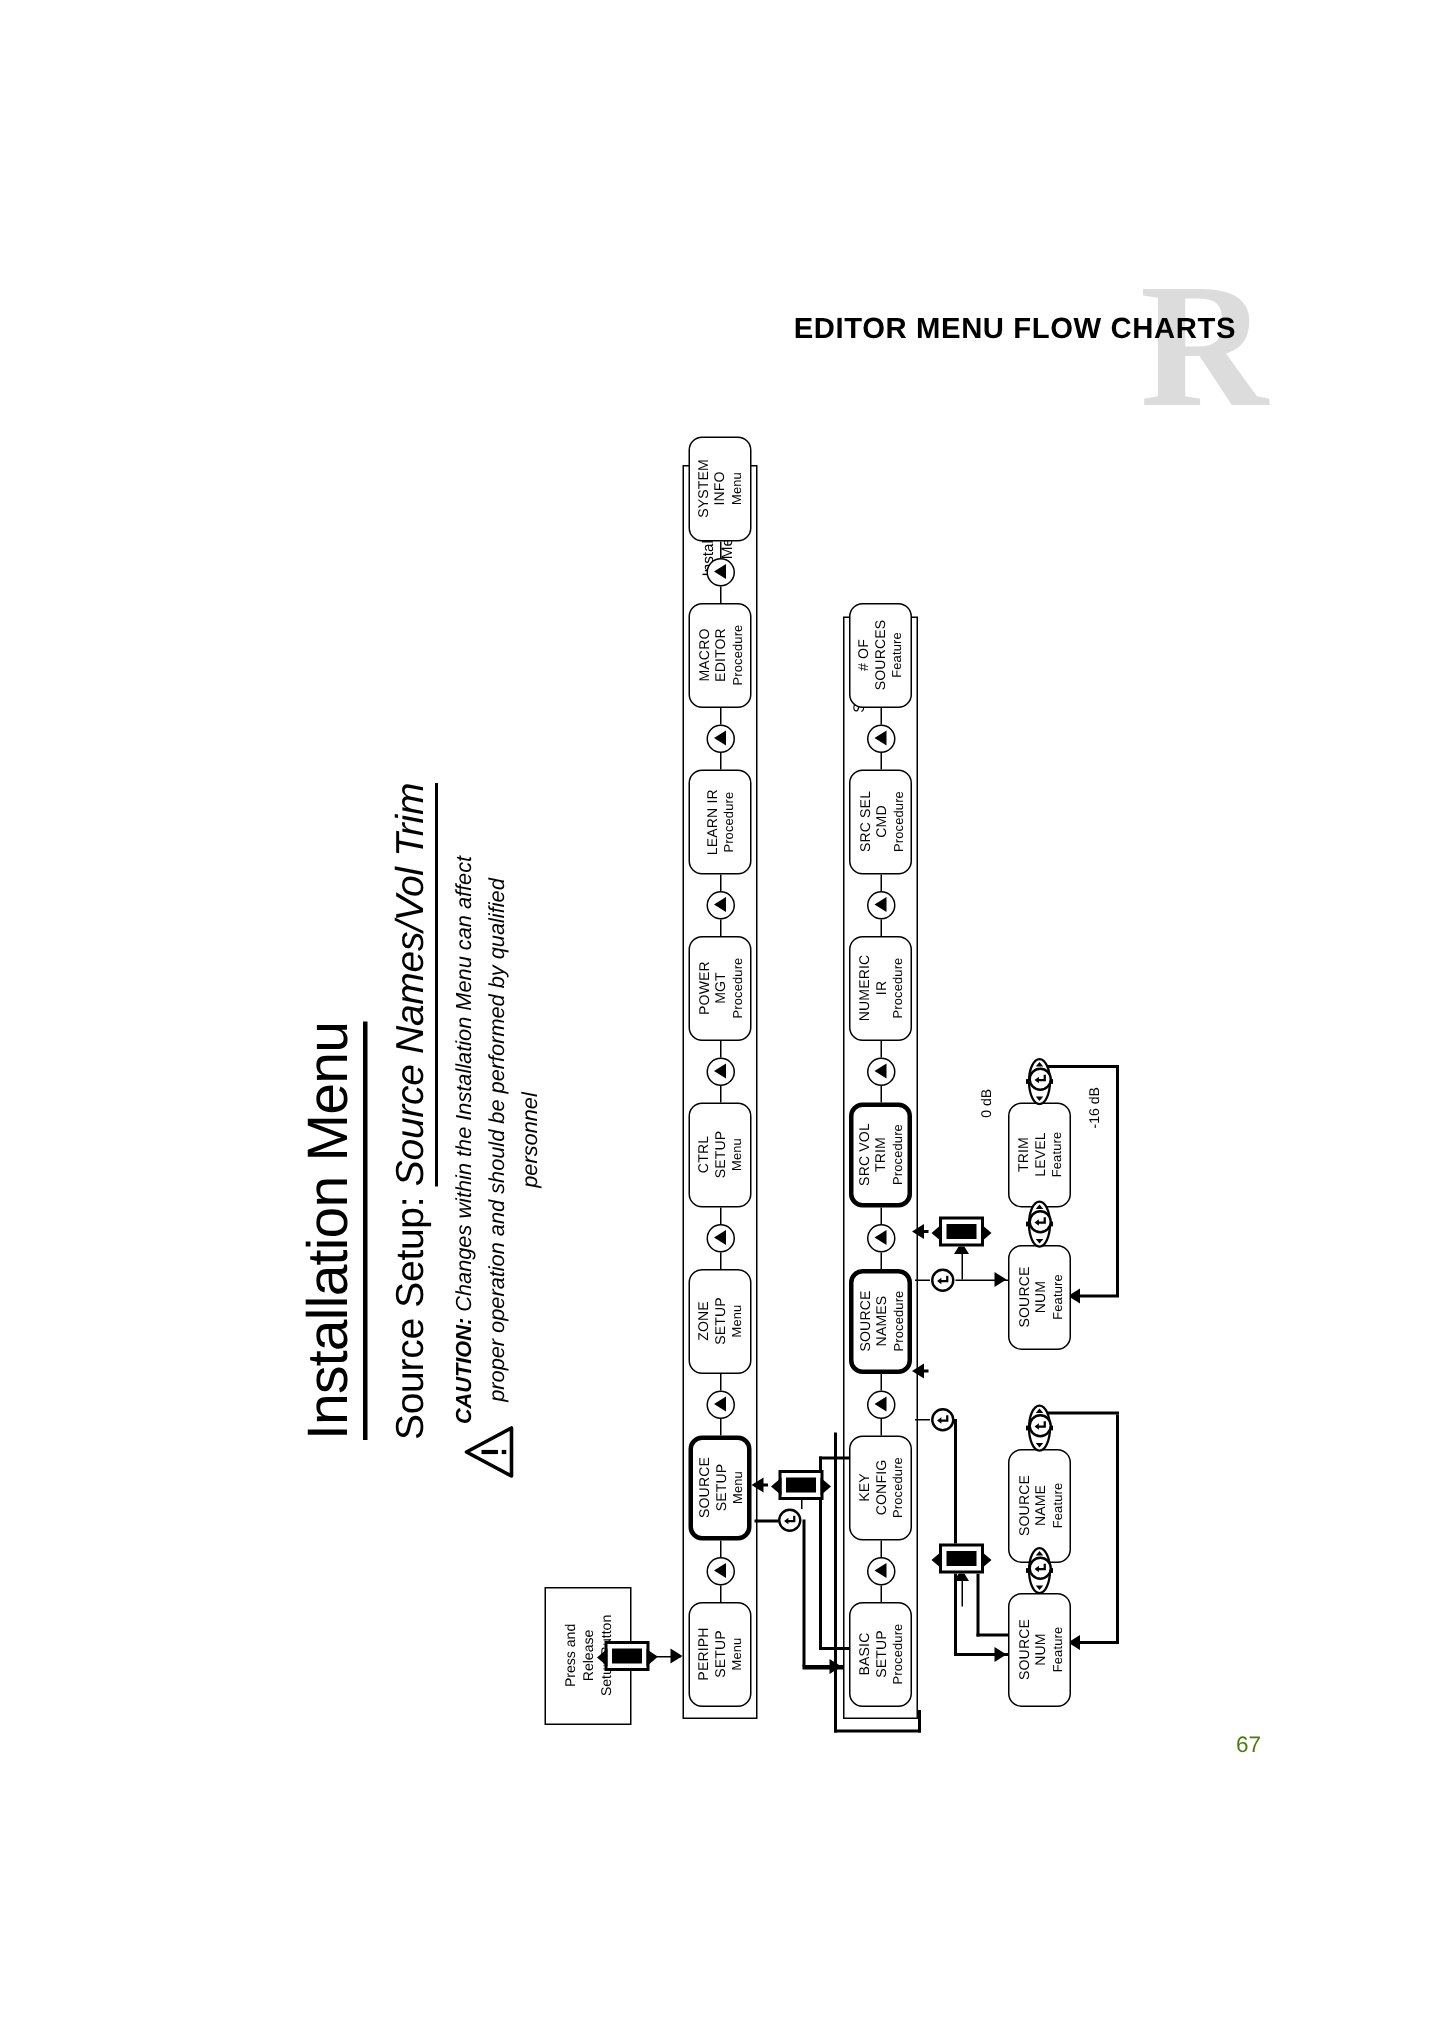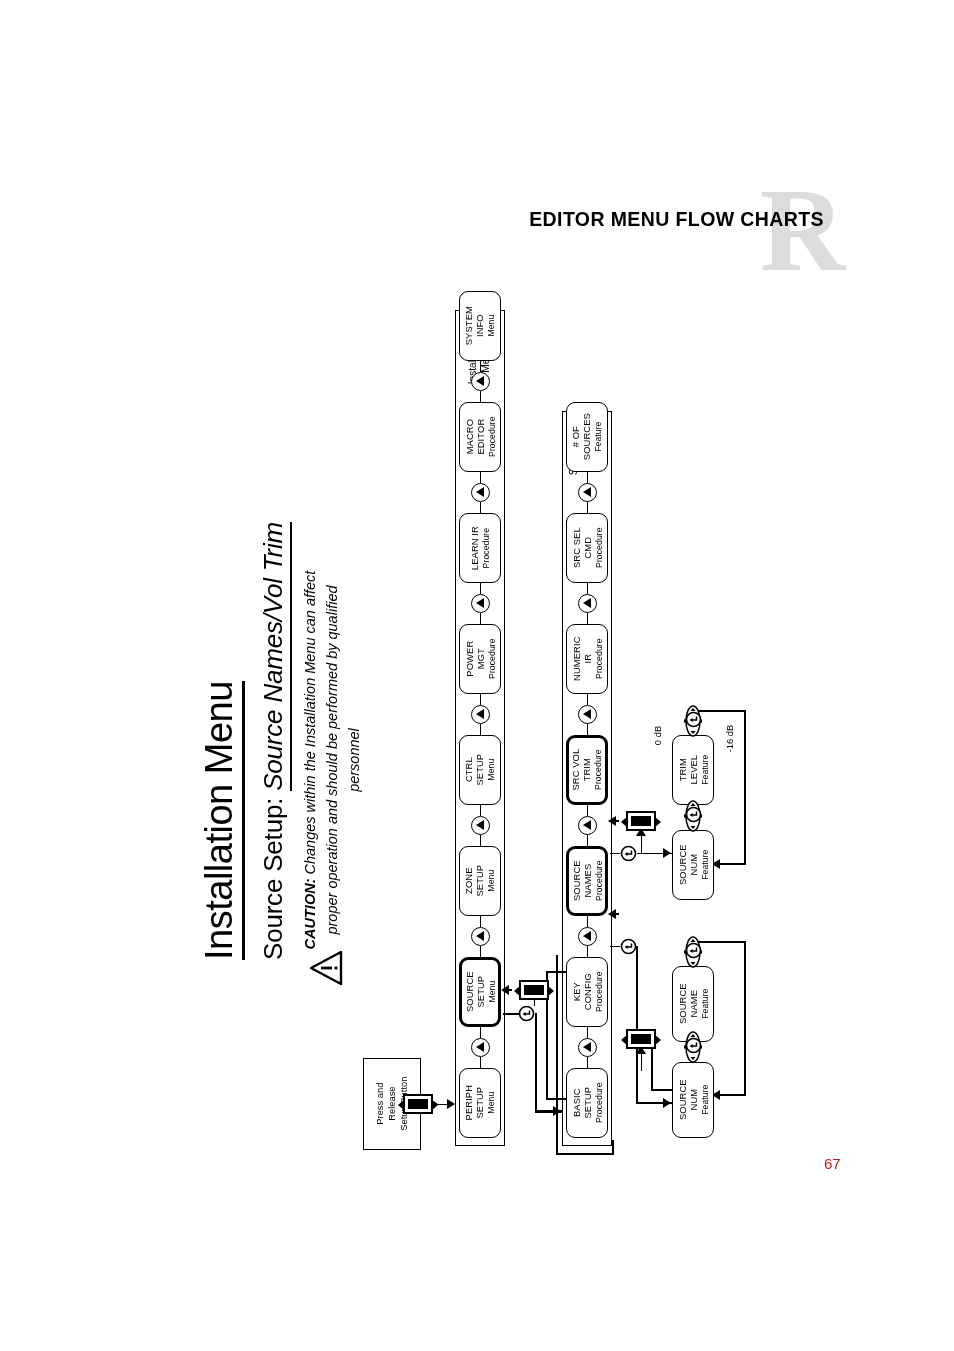--- a/index.html
+++ b/index.html
@@ -252,21 +252,21 @@
   }
   .ah.left  { border-top: 5px solid transparent; border-bottom: 5px solid transparent; border-right: 8px solid #000; }
   .ah.right { border-top: 5px solid transparent; border-bottom: 5px solid transparent; border-left: 8px solid #000; }
   .ah.up    { border-left: 5px solid transparent; border-right: 5px solid transparent; border-bottom: 8px solid #000; }
 
   
   #page-number {
     position: absolute;
     left: 824px; top: 1155px;
     font-size: 15px;
-    color: #b91c1c;
+    color: #4d7c0f;
   }
 </style>
 </head>
 <body>
 
 <div id="page-header">
   <div class="watermark-r">R</div>
   <div class="header-text">
     <div class="header-sub">EDITOR MENU FLOW CHARTS</div>
   </div>

